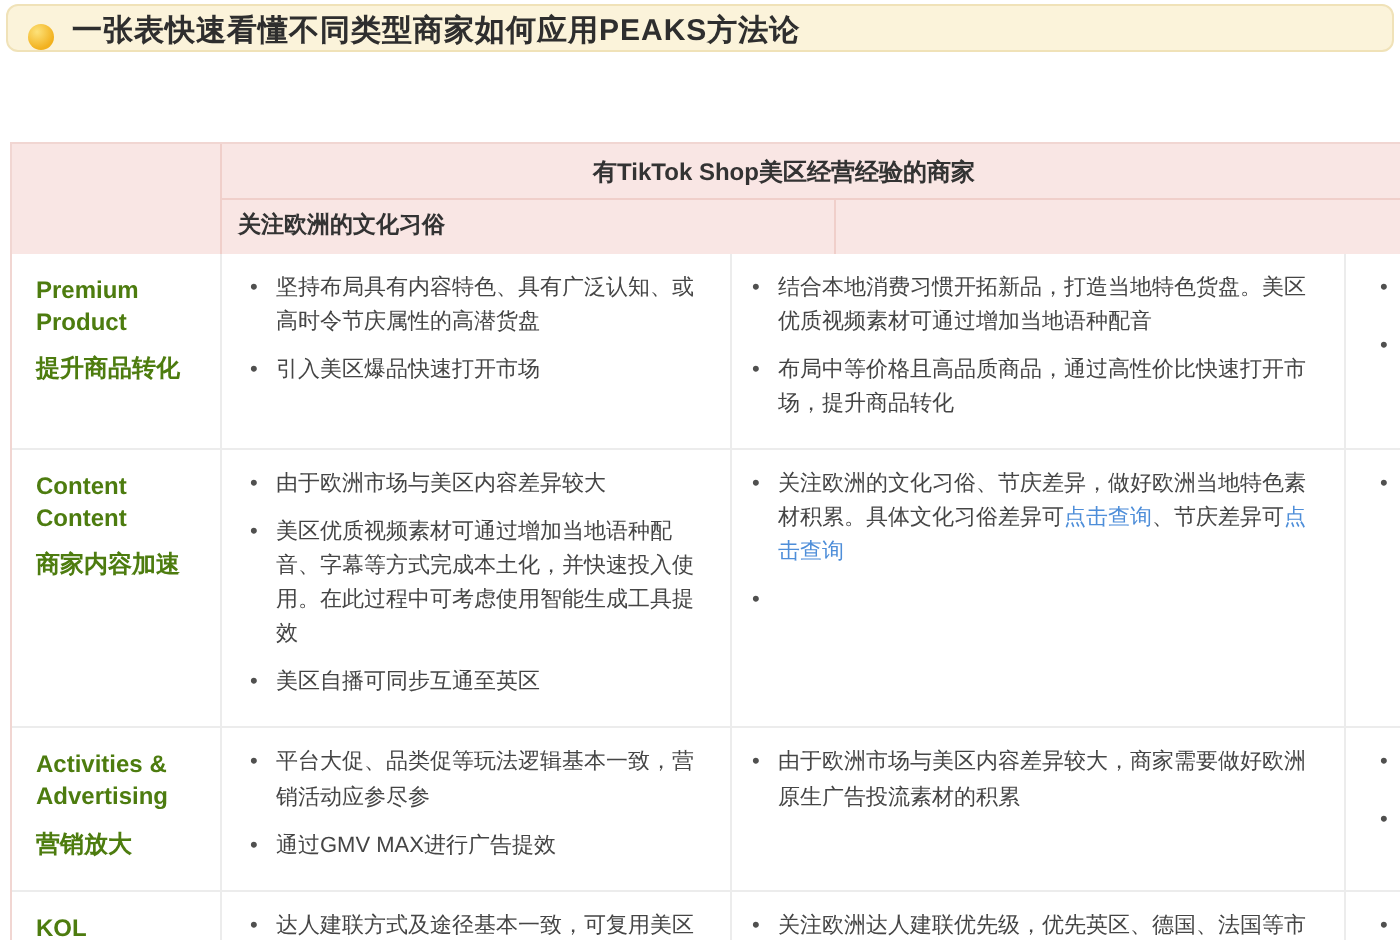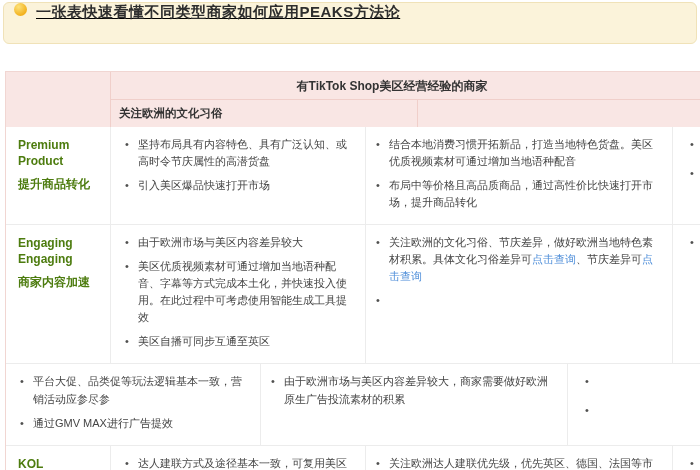--- a/index.html
+++ b/index.html
@@ -6,23 +6,23 @@
     --cream:#fbf3da; --cream-border:#f0e2b8; --icon-yellow:#f2b11e;
     --pink:#f9e6e4; --pink-line:#f0cfca; --link:#4e8ed9; --hl:#3a6fd8;
     --tbl-outer:#f1d6d2; --grid:#ececec;
   }
   html,body{margin:0;padding:0}
   body{
     width:700px;height:470px;overflow:hidden;background:#ffffff;position:relative;
     font-family:"Liberation Sans","DejaVu Sans",sans-serif;
   }
   .title-bar{
-    position:absolute;left:3px;top:2px;width:694px;height:42px;box-sizing:border-box;
+    position:absolute;left:3px;top:2px;width:694px;height:24px;box-sizing:border-box;
     background:var(--cream);border:1px solid var(--cream-border);border-radius:6px;
-    display:flex;align-items:flex-start;gap:9px;padding:0 10px;text-decoration:underline;
+    display:flex;align-items:flex-end;gap:9px;padding:0 10px;
   }
   .spark{
     width:13px;height:13px;border-radius:50%;flex:0 0 auto;
     background:radial-gradient(circle at 35% 30%,#fde27a,var(--icon-yellow) 70%);
   }
   .title-text{font-size:15px;font-weight:bold;color:#2e2e2e;letter-spacing:.5px;white-space:nowrap}
 
   .peaks-table{
     position:absolute;left:5px;top:71px;width:732px;
     border:1px solid var(--tbl-outer);box-sizing:border-box;background:#fff;
@@ -99,21 +99,21 @@
         </div>
         <div class="cell c-x">
           <ul class="blist xlist">
             <li></li>
             <li></li>
           </ul>
         </div>
       </div>
       <div class="trow" style="min-height: 92px;">
         <div class="cell c-label">
-          <div class="row-en">Engaging Engaging</div>
+          <div class="row-en">Content Content</div>
           <div class="row-zh">商家内容加速</div>
         </div>
         <div class="cell c-us">
           <ul class="blist">
             <li><span>由于欧洲市场与美区内容差异较大</span></li>
             <li><span>美区优质视频素材可通过增加当地语种配音、字幕等方式完成本土化，并快速投入使用。在此过程中可考虑使用智能生成工具提效</span></li>
             <li><span>美区自播可同步互通至英区</span></li>
           </ul>
         </div>
         <div class="cell c-eu">
@@ -122,20 +122,24 @@
             <li></li>
           </ul>
         </div>
         <div class="cell c-x">
           <ul class="blist xlist">
             <li></li>
           </ul>
         </div>
       </div>
       <div class="trow" style="min-height: 76px;">
+        <div class="cell c-label">
+          <div class="row-en">Activities &amp; Advertising</div>
+          <div class="row-zh">营销放大</div>
+        </div>
         <div class="cell c-us">
           <ul class="blist">
             <li><span>平台大促、品类促等玩法逻辑基本一致，营销活动应参尽参</span></li>
             <li><span>通过GMV MAX进行广告提效</span></li>
           </ul>
         </div>
         <div class="cell c-eu">
           <ul class="blist">
             <li><span>由于欧洲市场与美区内容差异较大，商家需要做好欧洲原生广告投流素材的积累</span></li>
           </ul>

